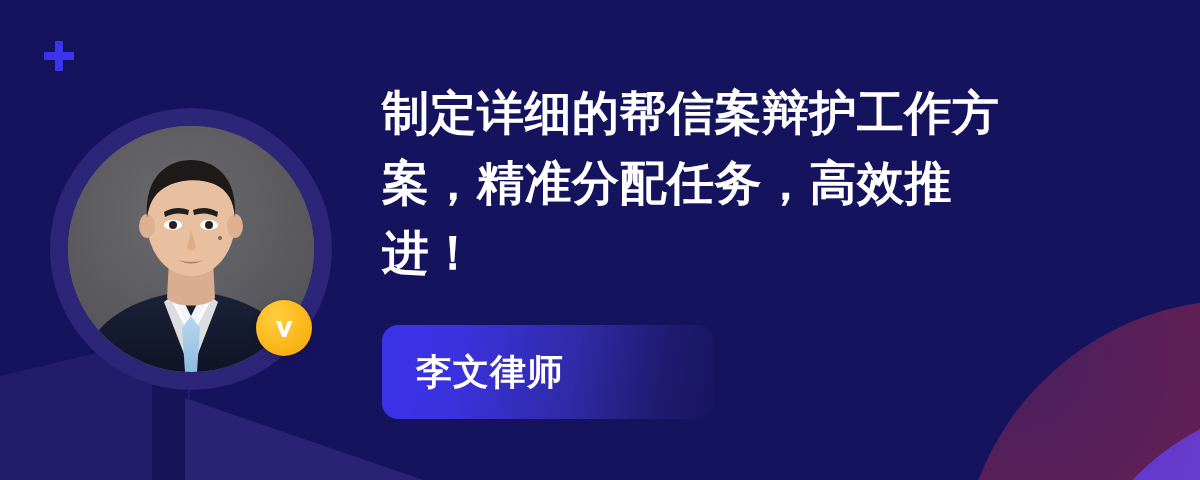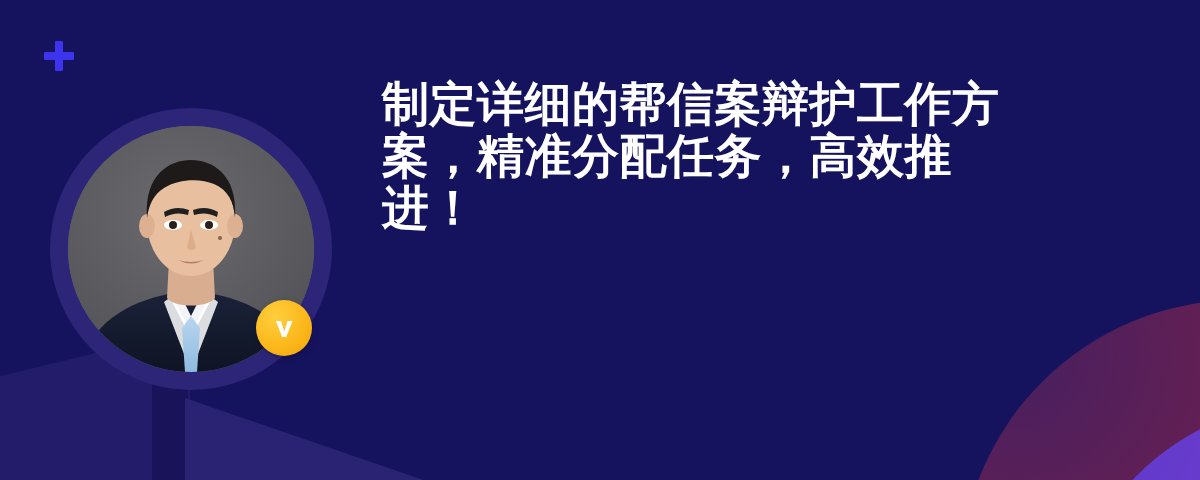--- a/index.html
+++ b/index.html
@@ -139,21 +139,21 @@
 
   
   .headline {
     position: absolute;
     left: 382px;
     top: 78px;
     width: 640px;
     color: #ffffff;
     font-size: 47px;
     font-weight: 700;
-    line-height: 52px;
+    line-height: 70px;
     letter-spacing: 0.5px;
     white-space: pre-wrap;
   }
 
   
   .name-badge {
     position: absolute;
     left: 382px;
     top: 325px;
     width: 332px;
@@ -240,14 +240,17 @@
 
     <div class="verified-badge">
       <svg width="30" height="30" viewBox="0 0 30 30" xmlns="http://www.w3.org/2000/svg" aria-hidden="true">
         <path d="M7 8 L12 8 L15.2 18.5 L18.6 8 L23.5 8 L17.2 24 L13 24 Z" fill="#ffffff"></path>
       </svg>
     </div>
   </div>
 
   <div class="headline">制定详细的帮信案辩护工作方案，精准分配任务，高效推进！</div>
 
+  <div class="name-badge">
+    <span class="name-badge-text">李文律师</span>
+  </div>
 
 </div>
 
 </body></html>

